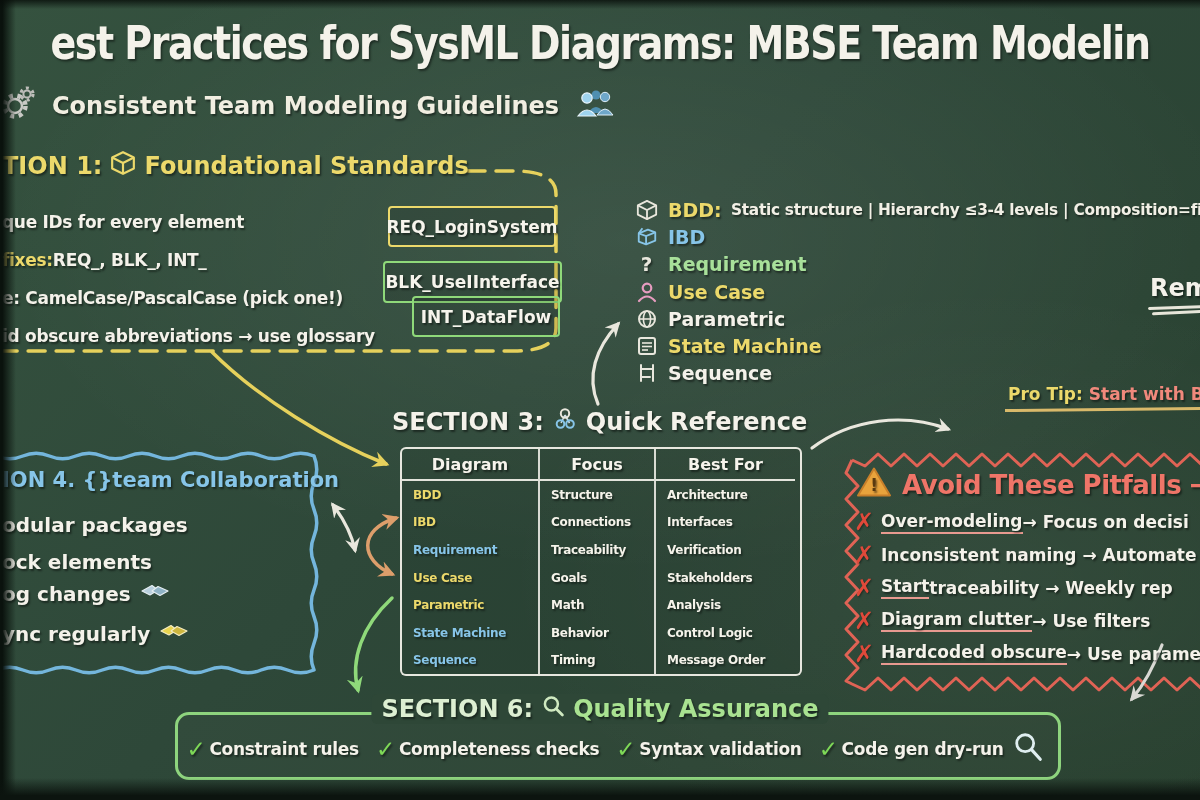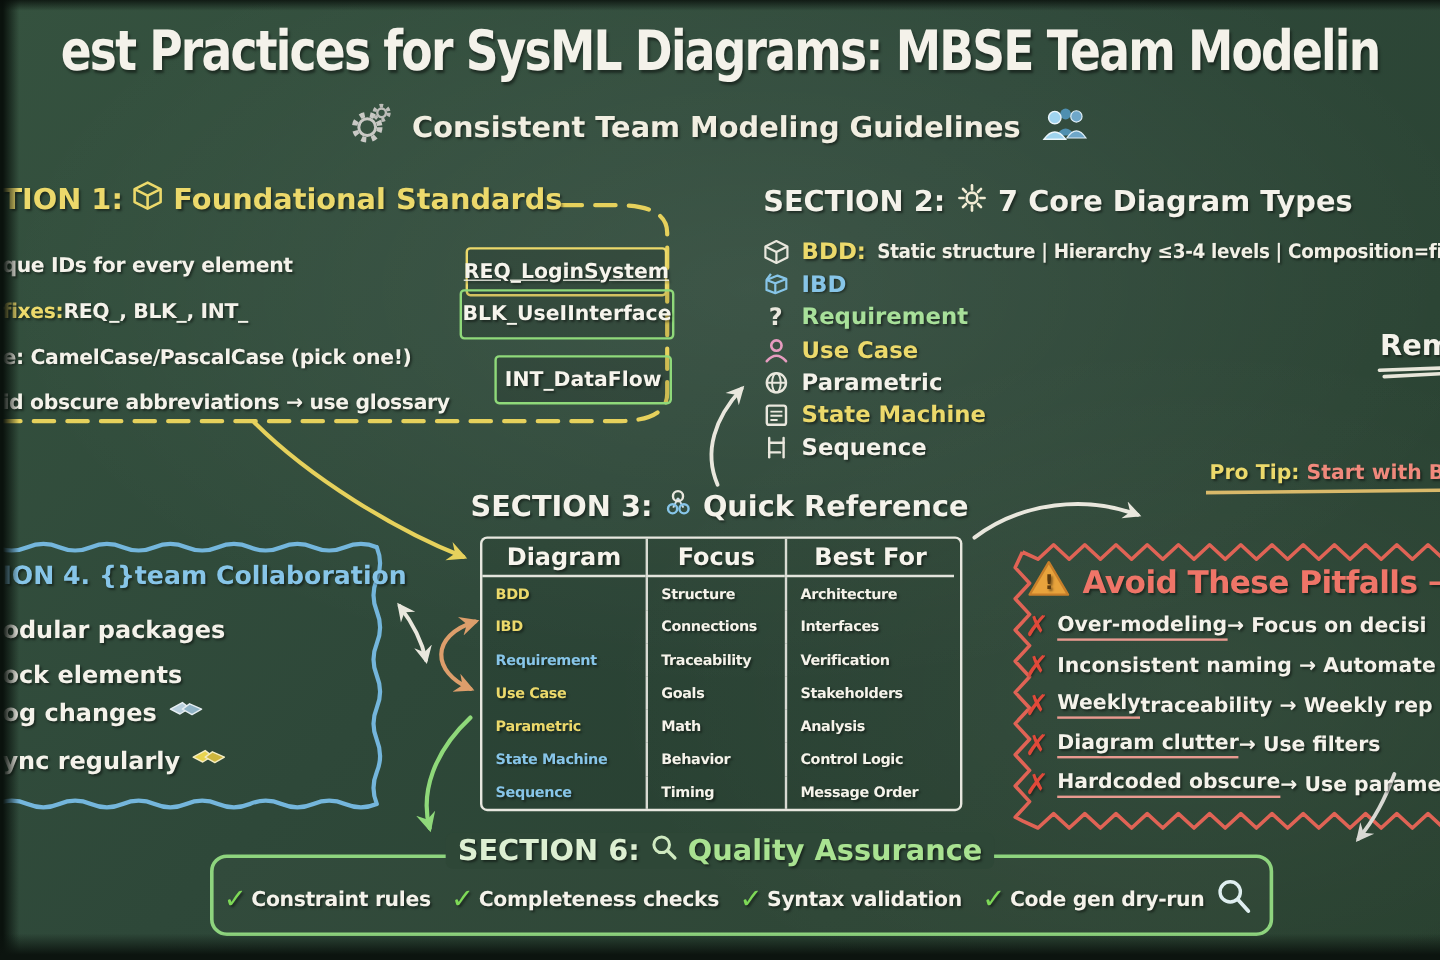--- a/index.html
+++ b/index.html
@@ -20,21 +20,21 @@
   .edge-bottom{position:absolute;left:0;top:778px;width:1200px;height:22px;background:linear-gradient(180deg,rgba(10,18,13,0),#0c140f 80%);z-index:5}
   .edge-top{position:absolute;left:0;top:0;width:1200px;height:9px;background:linear-gradient(180deg,rgba(8,14,10,.8),rgba(8,14,10,0));z-index:5}
   .abs{position:absolute}
   .chalk{text-shadow:1.5px 1.5px 2px rgba(0,0,0,.45)}
   .nowrap{white-space:nowrap}
   #decor{position:absolute;inset:0;z-index:1}
   .content{position:absolute;inset:0;z-index:2}
 
   .title{left:50%;top:16px;transform:translateX(-50%) scaleY(1.22);transform-origin:top center;
          font-size:38px;letter-spacing:-1.5px;color:#f4f2ea;white-space:nowrap}
-  .subtitle{left:0;top:86px;width:100%;display:flex;justify-content:center;align-items:center;gap:16px;
+  .subtitle{left:0;top:86px;width:100%;display:flex;align-items:center;gap:16px;
             font-size:24px;color:#f1eee1}
 
   .sec1-header{left:2px;top:150px;display:flex;align-items:center;gap:8px;font-size:24px;color:#ecd96b;white-space:nowrap}
   .sec1-items{left:2px;top:203px;font-size:17px;letter-spacing:-.3px;color:#f4f2ea}
   .sec1-items .row{height:38px;display:flex;align-items:center;white-space:nowrap}
   .sec1-items .lead{color:#ecd96b}
   .ex-box{border:2.5px solid;border-radius:4px;display:flex;align-items:center;justify-content:center;
           font-size:17px;color:#f6f4ec;background:rgba(0,0,0,.10)}
 
   .sec2-header{left:636px;top:152px;display:flex;align-items:center;gap:9px;font-size:24px;color:#f4f2ea;white-space:nowrap}
@@ -47,21 +47,21 @@
   .remember{left:1150px;top:274px;font-size:24px;color:#f4f2ea;white-space:nowrap}
   .rem-u{height:2.5px;background:#e8e6da;border-radius:2px}
   .protip{left:1008px;top:384px;font-size:17px;white-space:nowrap}
   .protip .lab{color:#ecd96b}
   .protip .txt{color:#f0897c}
   .protip-u{left:1005px;top:408px;width:196px;height:2.5px;background:#d9b96a;transform:rotate(-.6deg)}
 
   .sec3-header{left:392px;top:406px;display:flex;align-items:center;gap:8px;font-size:24px;color:#f4f2ea;white-space:nowrap}
   .qtable{left:400px;top:447px;width:398px;border:2.5px solid rgba(247,245,238,.92);border-radius:6px;
           display:grid;grid-template-columns:136px 116px 141px;background:rgba(0,0,0,.05)}
-  .qtable .h{height:30px;display:flex;align-items:center;justify-content:center;font-size:20px;color:#f6f4ec;
+  .qtable .h{height:30px;display:flex;align-items:center;justify-content:center;font-size:16px;color:#f6f4ec;
              border-bottom:2.5px solid rgba(247,245,238,.9)}
   .qtable .c{height:27.6px;display:flex;align-items:center;font-size:12px;letter-spacing:-.3px;color:#f5f3ea;padding-left:11px;white-space:nowrap;overflow:hidden}
   .qtable .col2{border-left:2px solid rgba(247,245,238,.85)}
   .qtable .col3{border-left:2px solid rgba(247,245,238,.85)}
 
   .sec4-header{left:2px;top:468px;font-size:21px;color:#87c5e8;white-space:nowrap}
   .sec4-item{left:2px;font-size:20px;color:#f4f2ea;display:flex;align-items:center;gap:9px;white-space:nowrap}
 
   .pit-title{left:856px;top:466px;display:flex;align-items:center;gap:10px;font-size:26px;letter-spacing:-.5px;color:#ef7568;white-space:nowrap}
   .pit-items{left:854px;top:506px;font-size:17px;color:#f4f2ea}
@@ -164,43 +164,24 @@
         </div>
       <div class="row">
           <span class="lead"></span>
           <span>e: CamelCase/PascalCase (pick one!)</span>
         </div>
       <div class="row">
           <span class="lead"></span>
           <span>id obscure abbreviations → use glossary</span>
         </div>
     </div>
-    <div class="abs ex-box chalk" style="left: 388px; top: 206px; width: 164px; height: 37px; border-color: rgb(236, 217, 107); text-decoration: underline;" title="REQ_LoginSystem">REQ_LoginSystem</div>
-    <div class="abs ex-box chalk" style="left: 383px; top: 241px; width: 175px; height: 38px; border-color: rgb(143, 217, 122);">BLK_UseIInterface</div>
+    <div class="abs ex-box chalk" style="left: 388px; top: 206px; width: 164px; height: 37px; border-color: rgb(236, 217, 107);" title="REQ_LoginSystem">REQ_LoginSystem</div>
+    <div class="abs ex-box chalk" style="left: 383px; top: 261px; width: 175px; height: 38px; border-color: rgb(143, 217, 122);">BLK_UseIInterface</div>
     <div class="abs ex-box chalk" style="left: 412px; top: 296px; width: 144px; height: 37px; border-color: rgb(143, 217, 122);">INT_DataFlow</div>
 
-    <div class="abs sec2-header chalk">
-      <span>SECTION 2:</span>
-      <span>
-        <svg width="26" height="26" viewBox="0 0 26 26">
-          <circle cx="13" cy="13" r="4.5" fill="none" stroke="#f2ecd4" stroke-width="2.2"></circle>
-          <g stroke="#f2ecd4" stroke-width="2.2" stroke-linecap="round">
-            <line x1="20" y1="13" x2="23.5" y2="13"></line>
-              <line x1="6" y1="13" x2="2.5" y2="13"></line>
-            <line x1="13" y1="6" x2="13" y2="2.5"></line>
-              <line x1="13" y1="20" x2="13" y2="23.5"></line>
-            <line x1="18" y1="8" x2="20.5" y2="5.5"></line>
-              <line x1="8" y1="8" x2="5.5" y2="5.5"></line>
-            <line x1="18" y1="18" x2="20.5" y2="20.5"></line>
-              <line x1="8" y1="18" x2="5.5" y2="20.5"></line>
-          </g>
-        </svg>
-      </span>
-      <span>7 Core Diagram Types</span>
-    </div>
     <div class="abs sec2-list chalk">
       <div class="row">
         <span class="ic">
           <svg width="22" height="22" viewBox="0 0 24 24">
               <polygon points="12,2 22,7 22,17 12,22 2,17 2,7" fill="none" stroke="#e9e7dd" stroke-width="2" stroke-linejoin="round"></polygon>
               <path d="M2,7 L12,12 L22,7 M12,12 L12,22" fill="none" stroke="#e9e7dd" stroke-width="2"></path>
             </svg>
         </span>
         <span class="lab" style="color: rgb(236, 217, 107);">BDD:</span>
         <span class="desc nowrap"> Static structure | Hierarchy ≤3-4 levels | Composition=fille</span>
@@ -363,21 +344,21 @@
           <span class="ul">Over-modeling</span>
           <span> → Focus on decisi</span>
         </div>
       <div class="row">
           <span class="xm">✗</span>
           <span></span>
           <span>Inconsistent naming → Automate</span>
         </div>
       <div class="row">
           <span class="xm">✗</span>
-          <span class="ul">Weekly</span>
+          <span class="ul">Start</span>
           <span> traceability → Weekly rep</span>
         </div>
       <div class="row">
           <span class="xm">✗</span>
           <span class="ul">Diagram clutter</span>
           <span> → Use filters</span>
         </div>
       <div class="row">
           <span class="xm">✗</span>
           <span class="ul">Hardcoded obscure</span>

